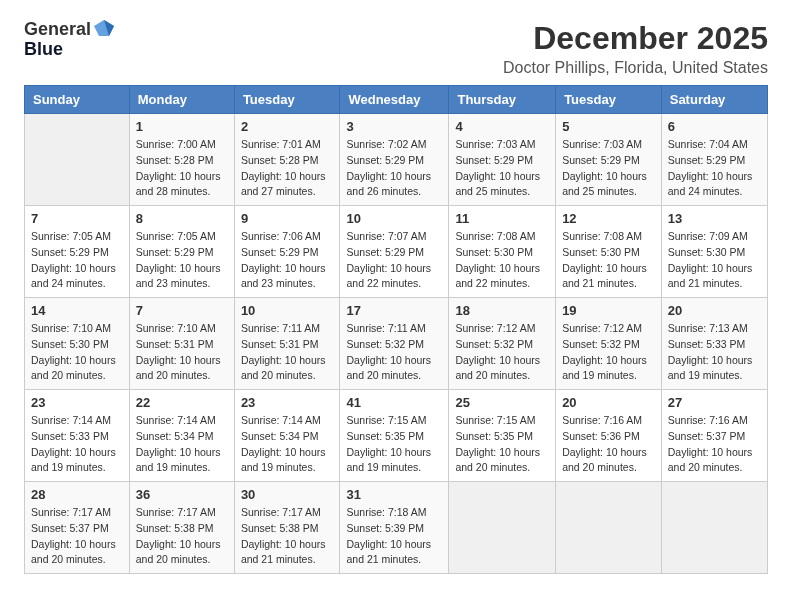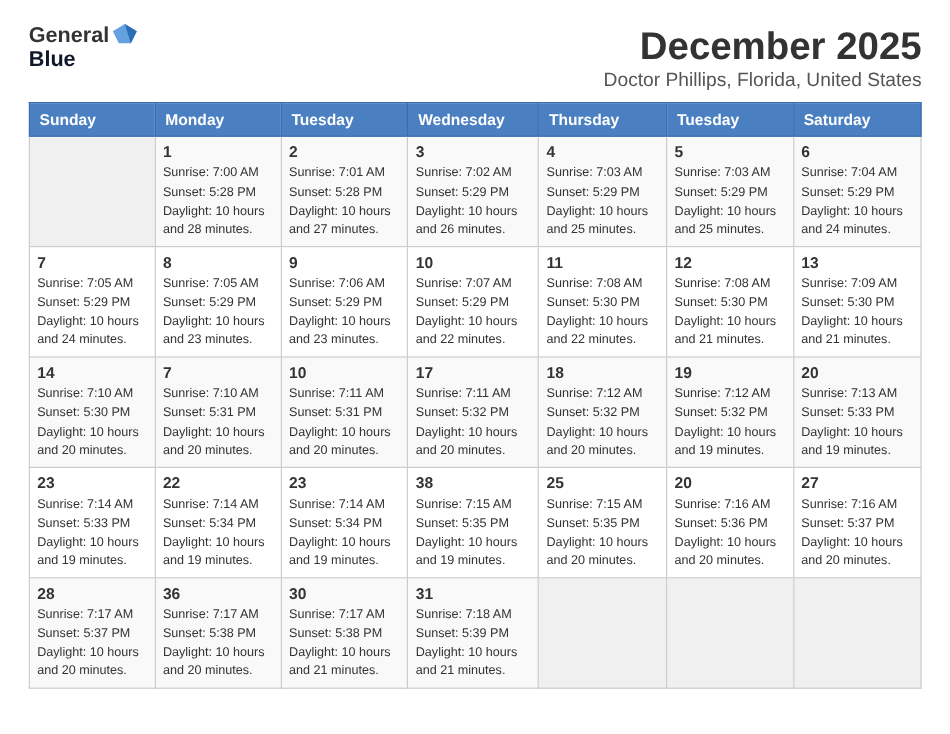--- a/index.html
+++ b/index.html
@@ -224,21 +224,21 @@
         </td>
         <td>
           <div class="day-number">22</div>
           <div class="day-info">Sunrise: 7:14 AM<br>Sunset: 5:34 PM<br>Daylight: 10 hours and 19 minutes.</div>
         </td>
         <td>
           <div class="day-number">23</div>
           <div class="day-info">Sunrise: 7:14 AM<br>Sunset: 5:34 PM<br>Daylight: 10 hours and 19 minutes.</div>
         </td>
         <td>
-          <div class="day-number">38</div>
+          <div class="day-number">41</div>
           <div class="day-info">Sunrise: 7:15 AM<br>Sunset: 5:35 PM<br>Daylight: 10 hours and 19 minutes.</div>
         </td>
         <td>
           <div class="day-number">25</div>
           <div class="day-info">Sunrise: 7:15 AM<br>Sunset: 5:35 PM<br>Daylight: 10 hours and 20 minutes.</div>
         </td>
         <td>
           <div class="day-number">20</div>
           <div class="day-info">Sunrise: 7:16 AM<br>Sunset: 5:36 PM<br>Daylight: 10 hours and 20 minutes.</div>
         </td>

